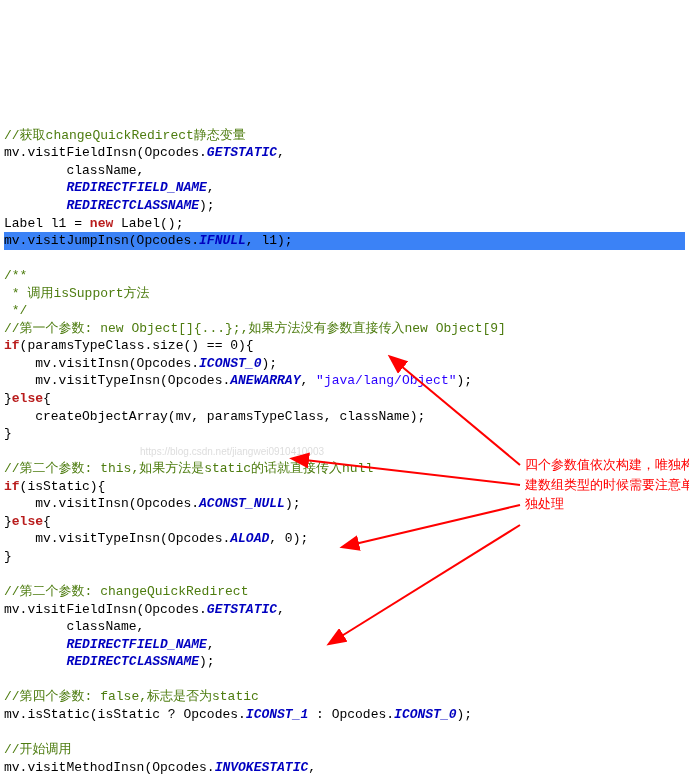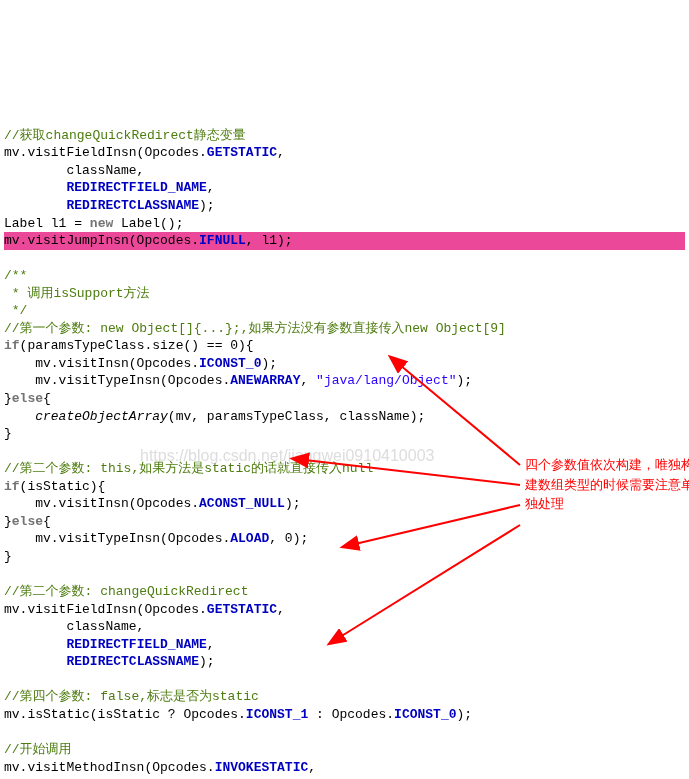--- a/index.html
+++ b/index.html
@@ -9,30 +9,30 @@
     font-size: 13px;
     line-height: 1.35;
     background: #fff;
     color: #000;
     white-space: pre;
     position: relative;
     width: 689px;
     box-sizing: border-box;
   }
   .c-comment { color: #4d7c0f; }
-  .c-kw { color: #737373; font-weight: bold; }
-  .c-field { color: #0000c0; font-weight: bold; }
-  .c-method-i { font-style: italic; }
+  .c-kw { color: #b91c1c; font-weight: bold; }
+  .c-field { color: #0000c0; font-style: italic; font-weight: bold; }
+  .c-method-i { }
   .c-str { color: #2a00ff; }
-  .c-highlight { background: #ec4899; display: inline-block; width: 100%; }
+  .c-highlight { background: #3b82f6; display: inline-block; width: 100%; }
   .watermark {
     position: absolute;
     color: #ddd;
     font-family: sans-serif;
-    font-size: 16px;
+    font-size: 10px;
     z-index: 0;
     pointer-events: none;
   }
   .code { position: relative; z-index: 1; }
   .annotation {
     position: absolute;
     color: #ff0000;
     font-family: "Microsoft YaHei", sans-serif;
     font-size: 13px;
     line-height: 1.5;

